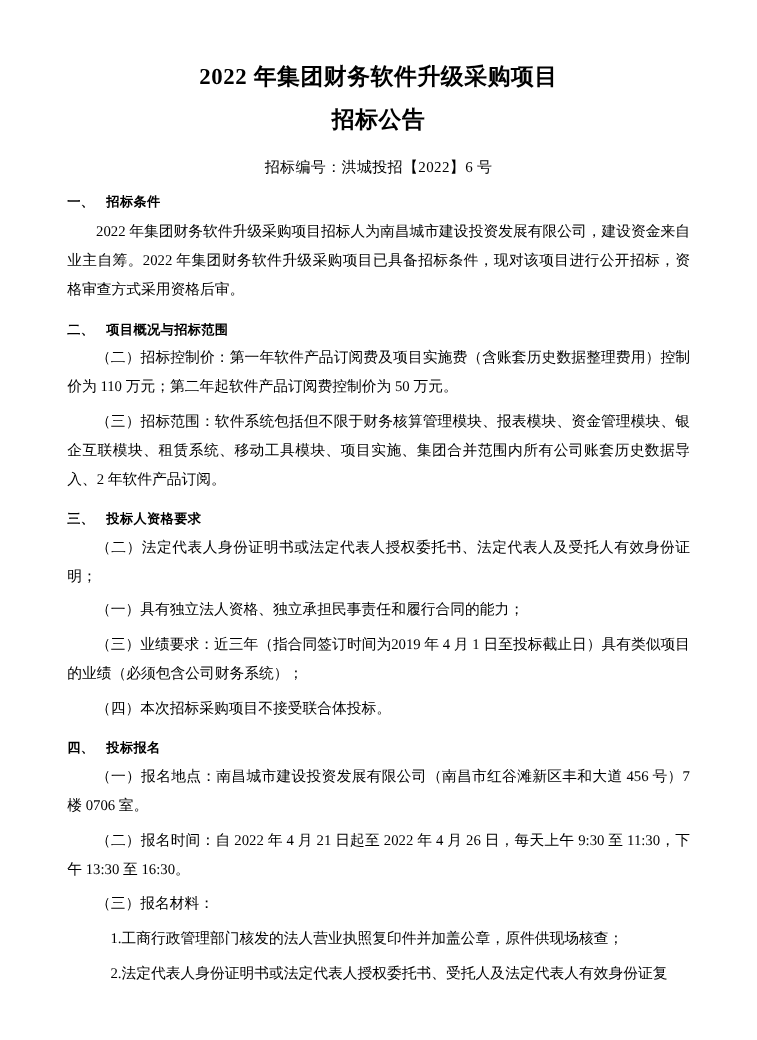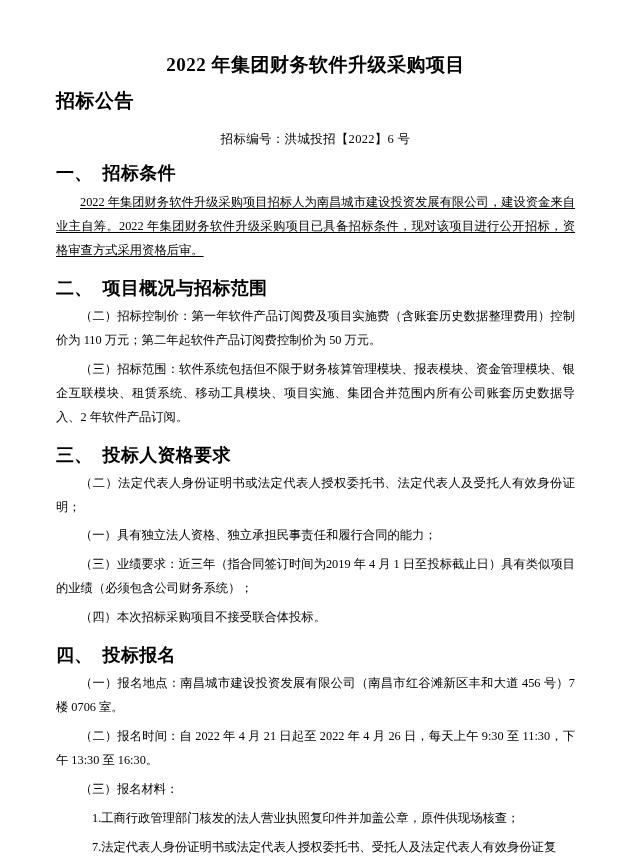--- a/index.html
+++ b/index.html
@@ -22,36 +22,37 @@
   .doc-title {
     text-align: center;
     font-size: 19px;
     font-weight: bold;
     letter-spacing: 0.5px;
     line-height: 1.6;
     margin: 10px 0 0 0;
     color: #000;
   }
   .doc-title-2 {
+    text-align: center;
     font-size: 19px;
     font-weight: bold;
     letter-spacing: 0.5px;
     line-height: 1.6;
     margin: 6px 0 0 0;
     color: #000;
   }
   .doc-subtitle {
     text-align: center;
     font-size: 12.5px;
     margin: 14px 0 0 0;
     color: #000;
     letter-spacing: 0.3px;
   }
   .section-head {
-    font-size: 18px;
+    font-size: 11px;
     font-weight: bold;
     margin: 13px 0 0 0;
     color: #000;
     letter-spacing: 0.3px;
   }
   .section-head .num {
     margin-right: 10px;
   }
   .para {
     font-size: 12.3px;
@@ -59,21 +60,20 @@
     text-align: justify;
     text-justify: inter-ideograph;
     margin: 6px 0 0 0;
     color: #000;
     text-indent: 0;
   }
   .para.indent {
     text-indent: 24px;
   }
   .u {
-    text-decoration: underline;
     text-underline-offset: 2px;
   }
   .sub-para {
     font-size: 12.3px;
     line-height: 1.95;
     margin: 5px 0 0 0;
     text-indent: 24px;
     text-align: justify;
     text-justify: inter-ideograph;
     color: #000;
@@ -116,15 +116,15 @@
   <div class="sub-para">（三）业绩要求：近三年（指合同签订时间为2019 年 4 月 1 日至投标截止日）具有类似项目的业绩（必须包含公司财务系统）；</div>
   <div class="sub-para">（四）本次招标采购项目不接受联合体投标。</div>
 
   <div class="section-head">
     <span class="num">四、</span><span>投标报名</span>
   </div>
   <div class="sub-para">（一）报名地点：南昌城市建设投资发展有限公司（南昌市红谷滩新区丰和大道 456 号）7 楼 0706 室。</div>
   <div class="sub-para">（二）报名时间：自 2022 年 4 月 21 日起至 2022 年 4 月 26 日，每天上午 9:30 至 11:30，下午 13:30 至 16:30。</div>
   <div class="sub-para">（三）报名材料：</div>
   <div class="item-para">1.工商行政管理部门核发的法人营业执照复印件并加盖公章，原件供现场核查；</div>
-  <div class="item-para">7.法定代表人身份证明书或法定代表人授权委托书、受托人及法定代表人有效身份证复</div>
+  <div class="item-para">2.法定代表人身份证明书或法定代表人授权委托书、受托人及法定代表人有效身份证复</div>
 
 </div>
 
 </body></html>

